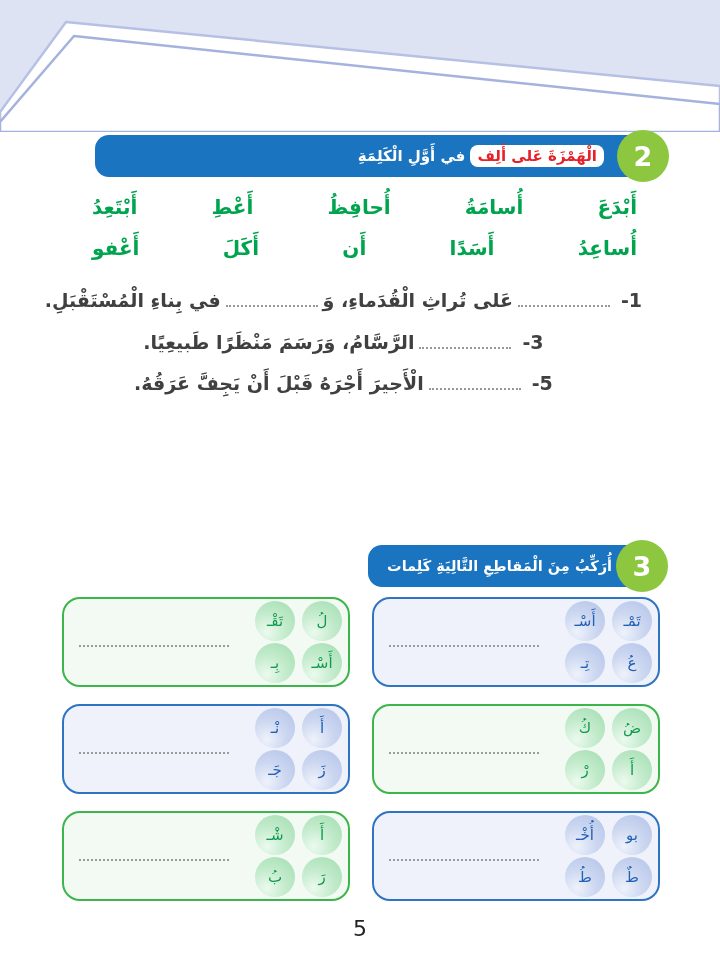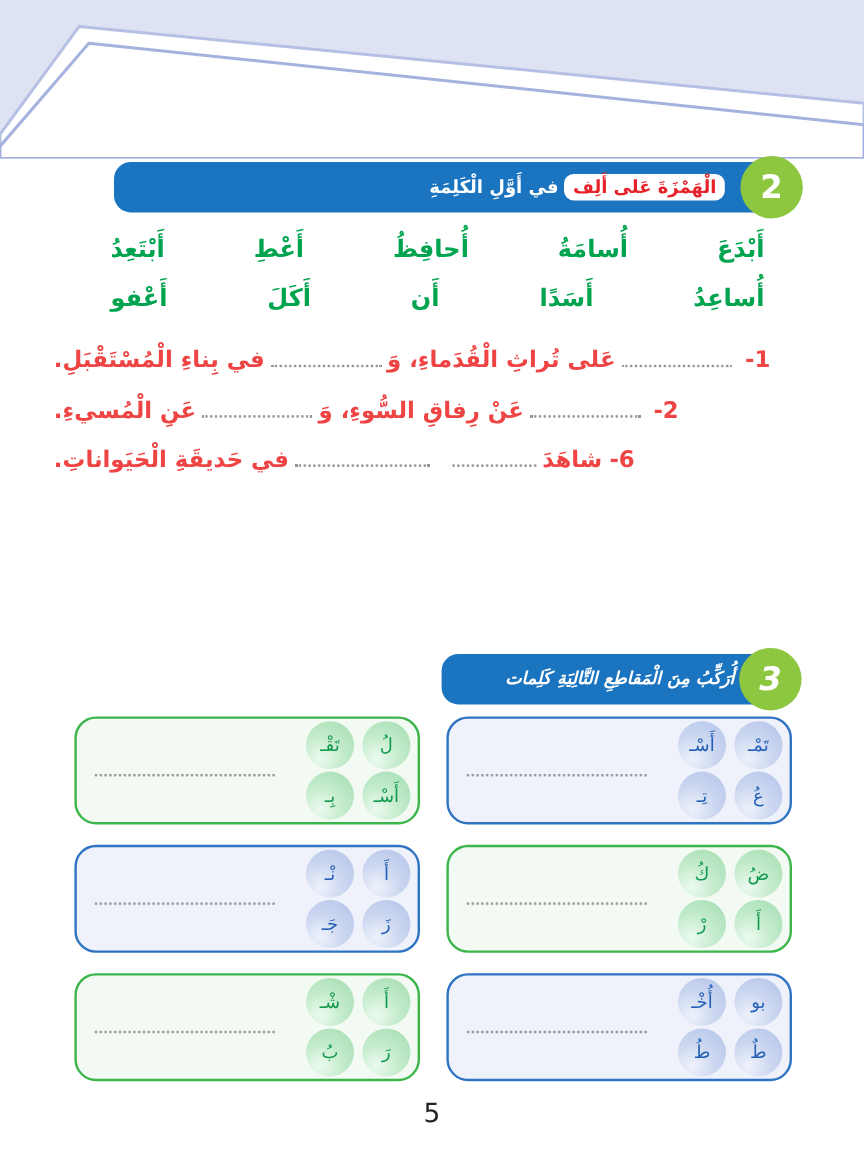--- a/index.html
+++ b/index.html
@@ -10,40 +10,40 @@
   
   .top-banner{position:absolute;top:0;left:0;width:720px;height:132px;background:#dee3f4;}
   .top-banner svg{display:block;}
   
   .bar{
     position:absolute;height:42px;background:#1b74bf;border-radius:14px;
     direction:rtl;display:flex;align-items:center;color:#ffffff;
     font-weight:bold;white-space:nowrap;
   }
   .bar2{left:95px;top:135px;width:566px;font-size:15px;padding:0 52px 0 8px;box-sizing:border-box;}
-  .bar3{left:368px;top:545px;width:292px;font-size:14.5px;padding:0 48px 0 18px;box-sizing:border-box;font-style:italic;}
+  .bar3{left:368px;top:545px;width:292px;font-size:14.5px;padding:0 48px 0 18px;box-sizing:border-box;}
   .badge{
     position:absolute;right:-8px;top:-5px;width:52px;height:52px;border-radius:50%;
     background:#8dc63f;color:#fff;display:flex;align-items:center;justify-content:center;
     font-size:27px;font-weight:bold;
   }
   .highlight-box{
     background:#ffffff;color:#e62129;border-radius:8px;padding:2px 7px;margin:2px 5px;
     display:inline-block;font-weight:bold;
   }
   
   .wordbank{position:absolute;left:92px;top:186px;width:545px;direction:rtl;}
   .word-row{
     display:flex;justify-content:space-between;align-items:center;height:41px;
     color:#00a44f;font-size:20px;font-weight:bold;
   }
   
   .sentences{
-    position:absolute;right:78px;top:280px;direction:rtl;text-align:left;
-    color:#ef4444;font-size:19px;font-weight:bold;
+    position:absolute;right:78px;top:280px;direction:rtl;text-align:center;
+    color:#404040;font-size:19px;font-weight:bold;
   }
   .sentence{height:41.5px;line-height:41.5px;white-space:nowrap;}
   .s-dash{margin-left:6px;}
   .blank{
     display:inline-block;border-bottom:2px dotted #979797;margin:0 5px;
     width:92px;height:0;
   }
   .blank.w2{width:112px;}
   .blank.w3{width:70px;margin-left:14px;}
   
@@ -108,24 +108,24 @@
     <span>أَكَلَ</span>
     <span>أَعْفو</span>
   </div>
 </div>
 
 <div class="sentences">
   <div class="sentence">
     <span class="s-num">1</span><span class="s-dash">-</span><span class="blank"></span><span>عَلى تُراثِ الْقُدَماءِ، وَ</span><span class="blank"></span><span>في بِناءِ الْمُسْتَقْبَلِ.</span>
   </div>
   <div class="sentence">
-    <span class="s-num">2</span><span class="s-dash">-</span><span class="blank"></span><span>عَنْ رِفاقِ السُّوءِ، وَ</span><span class="blank"></span><span>عَنِ الْمُسيءِ.</span>
+    <span class="s-num">3</span><span class="s-dash">-</span><span class="blank"></span><span>الرَّسَّامُ، وَرَسَمَ مَنْظَرًا طَبيعِيًا.</span>
   </div>
   <div class="sentence">
-    <span class="s-num">6</span><span class="s-dash">-</span><span>شاهَدَ</span><span class="blank w3"></span><span class="blank w2"></span><span>في حَديقَةِ الْحَيَواناتِ.</span>
+    <span class="s-num">5</span><span class="s-dash">-</span><span class="blank"></span><span>الْأَجيرَ أَجْرَهُ قَبْلَ أَنْ يَجِفَّ عَرَقُهُ.</span>
   </div>
 </div>
 
 <div class="bar bar3">
   <span>أُرَكِّبُ مِنَ الْمَقاطِعِ التَّالِيَةِ كَلِمات</span>
   <span class="badge">3</span>
 </div>
 
 <div class="boxes">
 

